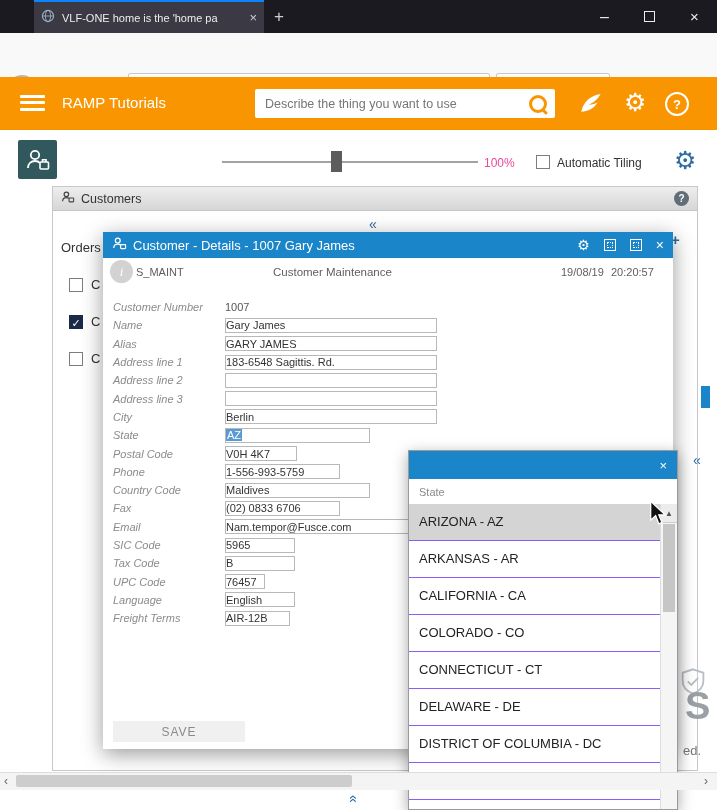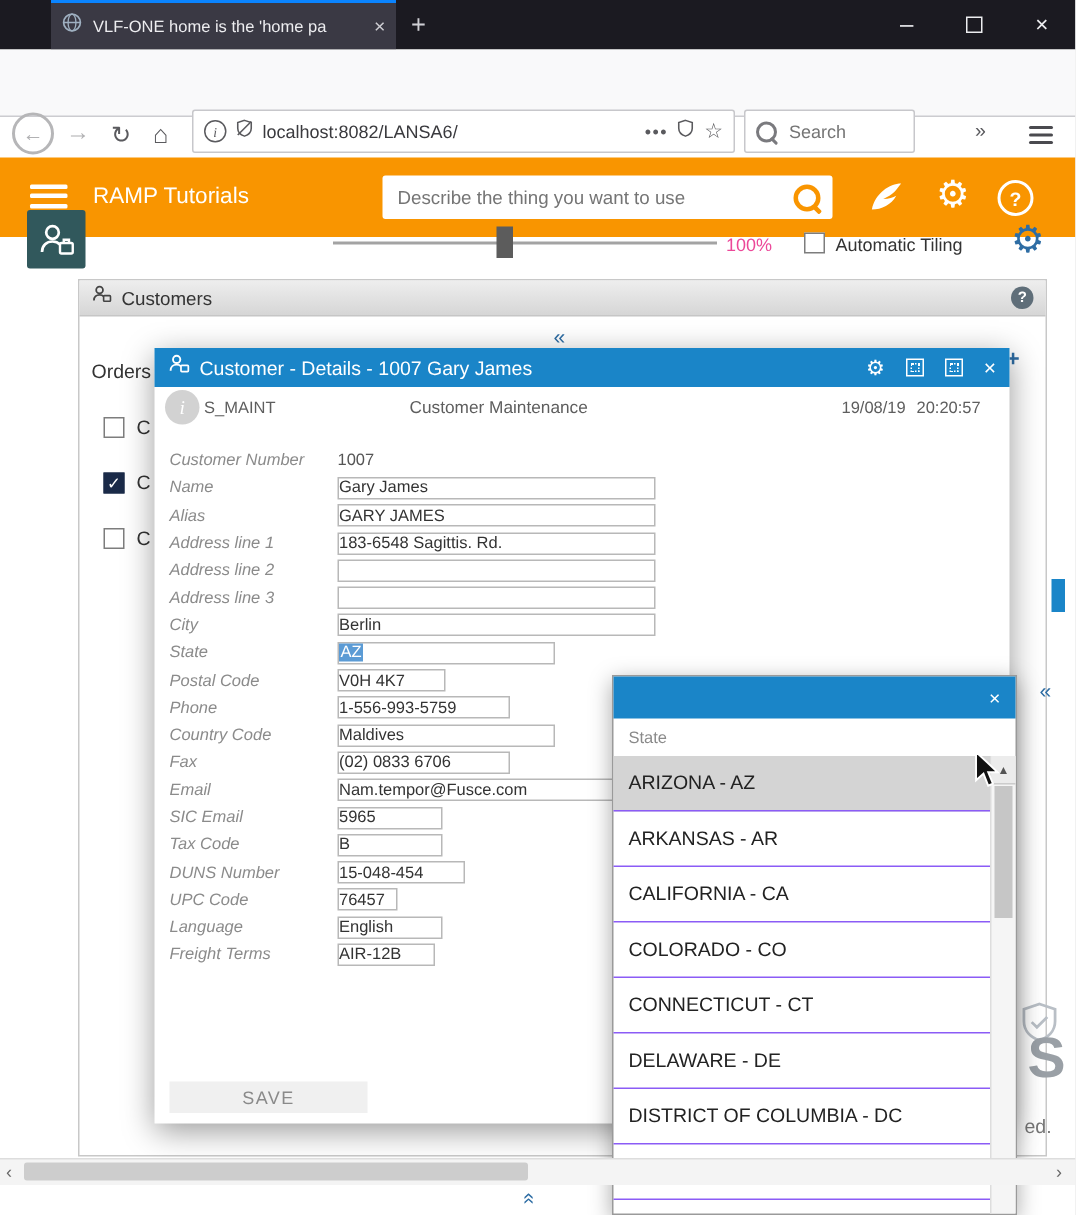--- a/index.html
+++ b/index.html
@@ -29,21 +29,21 @@
             display:flex;align-items:center;justify-content:center;flex:none;font-family:"Liberation Serif",serif;}
   .searchbar{position:absolute;left:496px;top:40px;width:114px;height:29px;background:#fff;border:1px solid #c7c7cb;border-radius:2px;
              display:flex;align-items:center;padding:0 7px;box-sizing:border-box;gap:6px;}
   .searchbar input{border:none;outline:none;width:70px;font-size:12px;font-family:inherit;color:#333;background:transparent;}
   .mag{width:10px;height:10px;border:2px solid currentColor;border-radius:50%;position:relative;display:inline-block;flex:none;}
   .mag::after{content:"";position:absolute;width:2px;height:6px;background:currentColor;left:9px;top:8px;transform:rotate(-45deg);border-radius:1px;}
   .bars{display:inline-block;}
   .bars b{display:block;height:2px;background:#4a4a4f;margin:3px 0;width:16px;border-radius:1px;}
 
   
-  .appbar{position:absolute;left:0;top:77px;width:717px;height:53px;background:#f99500;margin-top:28px;}
+  .appbar{position:absolute;left:0;top:77px;width:717px;height:53px;background:#f99500;}
   .appbar .bars b{height:3px;width:25px;background:#fff;margin:3.5px 0;border-radius:1px;}
   .app-title{position:absolute;left:62px;top:17px;color:#fff;font-size:15px;}
   .app-search{position:absolute;left:255px;top:12px;width:300px;height:29px;background:#fff;border-radius:2px;
               display:flex;align-items:center;padding:0 8px;box-sizing:border-box;}
   .app-search input{border:none;outline:none;flex:1;font-size:12.5px;font-family:inherit;color:#555;background:transparent;}
   .app-search .mag{color:#f99500;width:12px;height:12px;border-width:3px;}
   .app-search .mag::after{left:11px;top:10px;height:7px;width:3px;}
   .helpcirc{position:absolute;width:20px;height:20px;border:2px solid #fff;border-radius:50%;color:#fff;font-size:13px;font-weight:bold;
             display:flex;align-items:center;justify-content:center;}
   .gear{font-size:25px;line-height:25px;}
@@ -349,35 +349,29 @@
             <span>(02) 0833 6706</span>
           </div>
         </div>
       <div class="frow">
           <span class="flabel">Email</span>
           <div class="ibox w-lg">
             <span>Nam.tempor@Fusce.com</span>
           </div>
         </div>
       <div class="frow">
-          <span class="flabel">SIC Email</span>
+          <span class="flabel">SIC Code</span>
           <div class="ibox w-70">
             <span>5965</span>
           </div>
         </div>
       <div class="frow">
           <span class="flabel">Tax Code</span>
           <div class="ibox w-70">
             <span>B</span>
-          </div>
-        </div>
-      <div class="frow">
-          <span class="flabel">DUNS Number</span>
-          <div class="ibox w-85">
-            <span>15-048-454</span>
           </div>
         </div>
       <div class="frow">
           <span class="flabel">UPC Code</span>
           <div class="ibox w-55">
             <span>76457</span>
           </div>
         </div>
       <div class="frow">
           <span class="flabel">Language</span>

